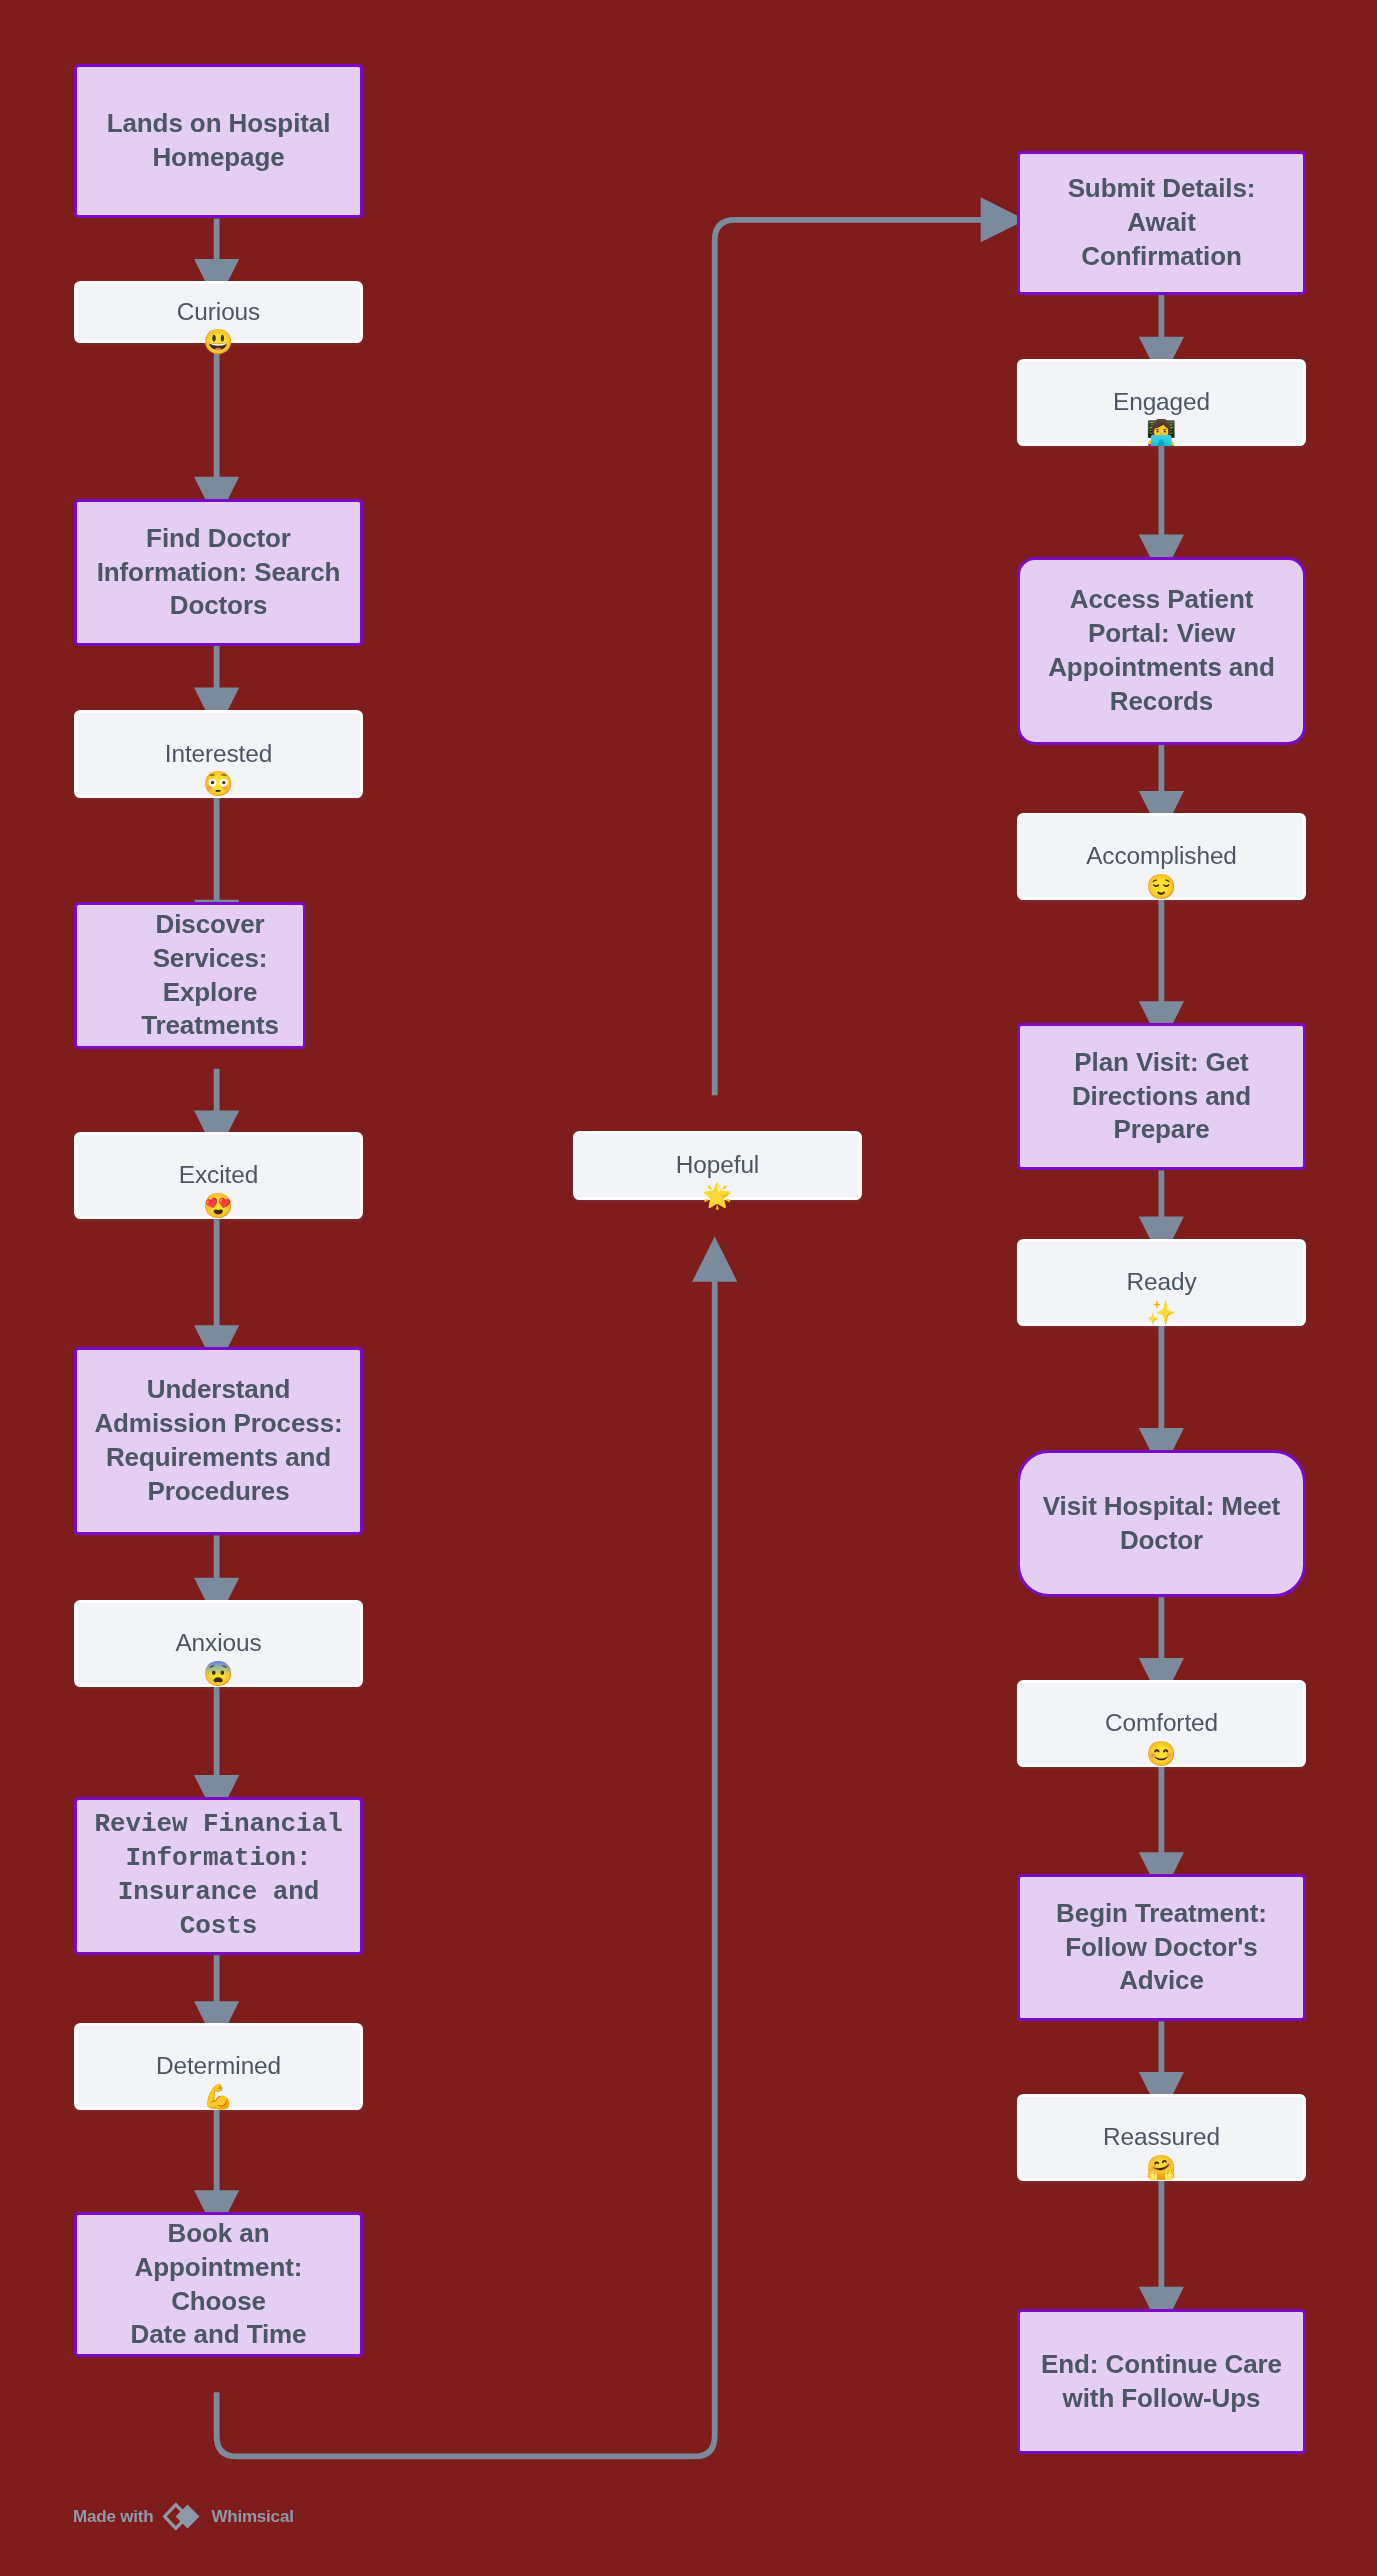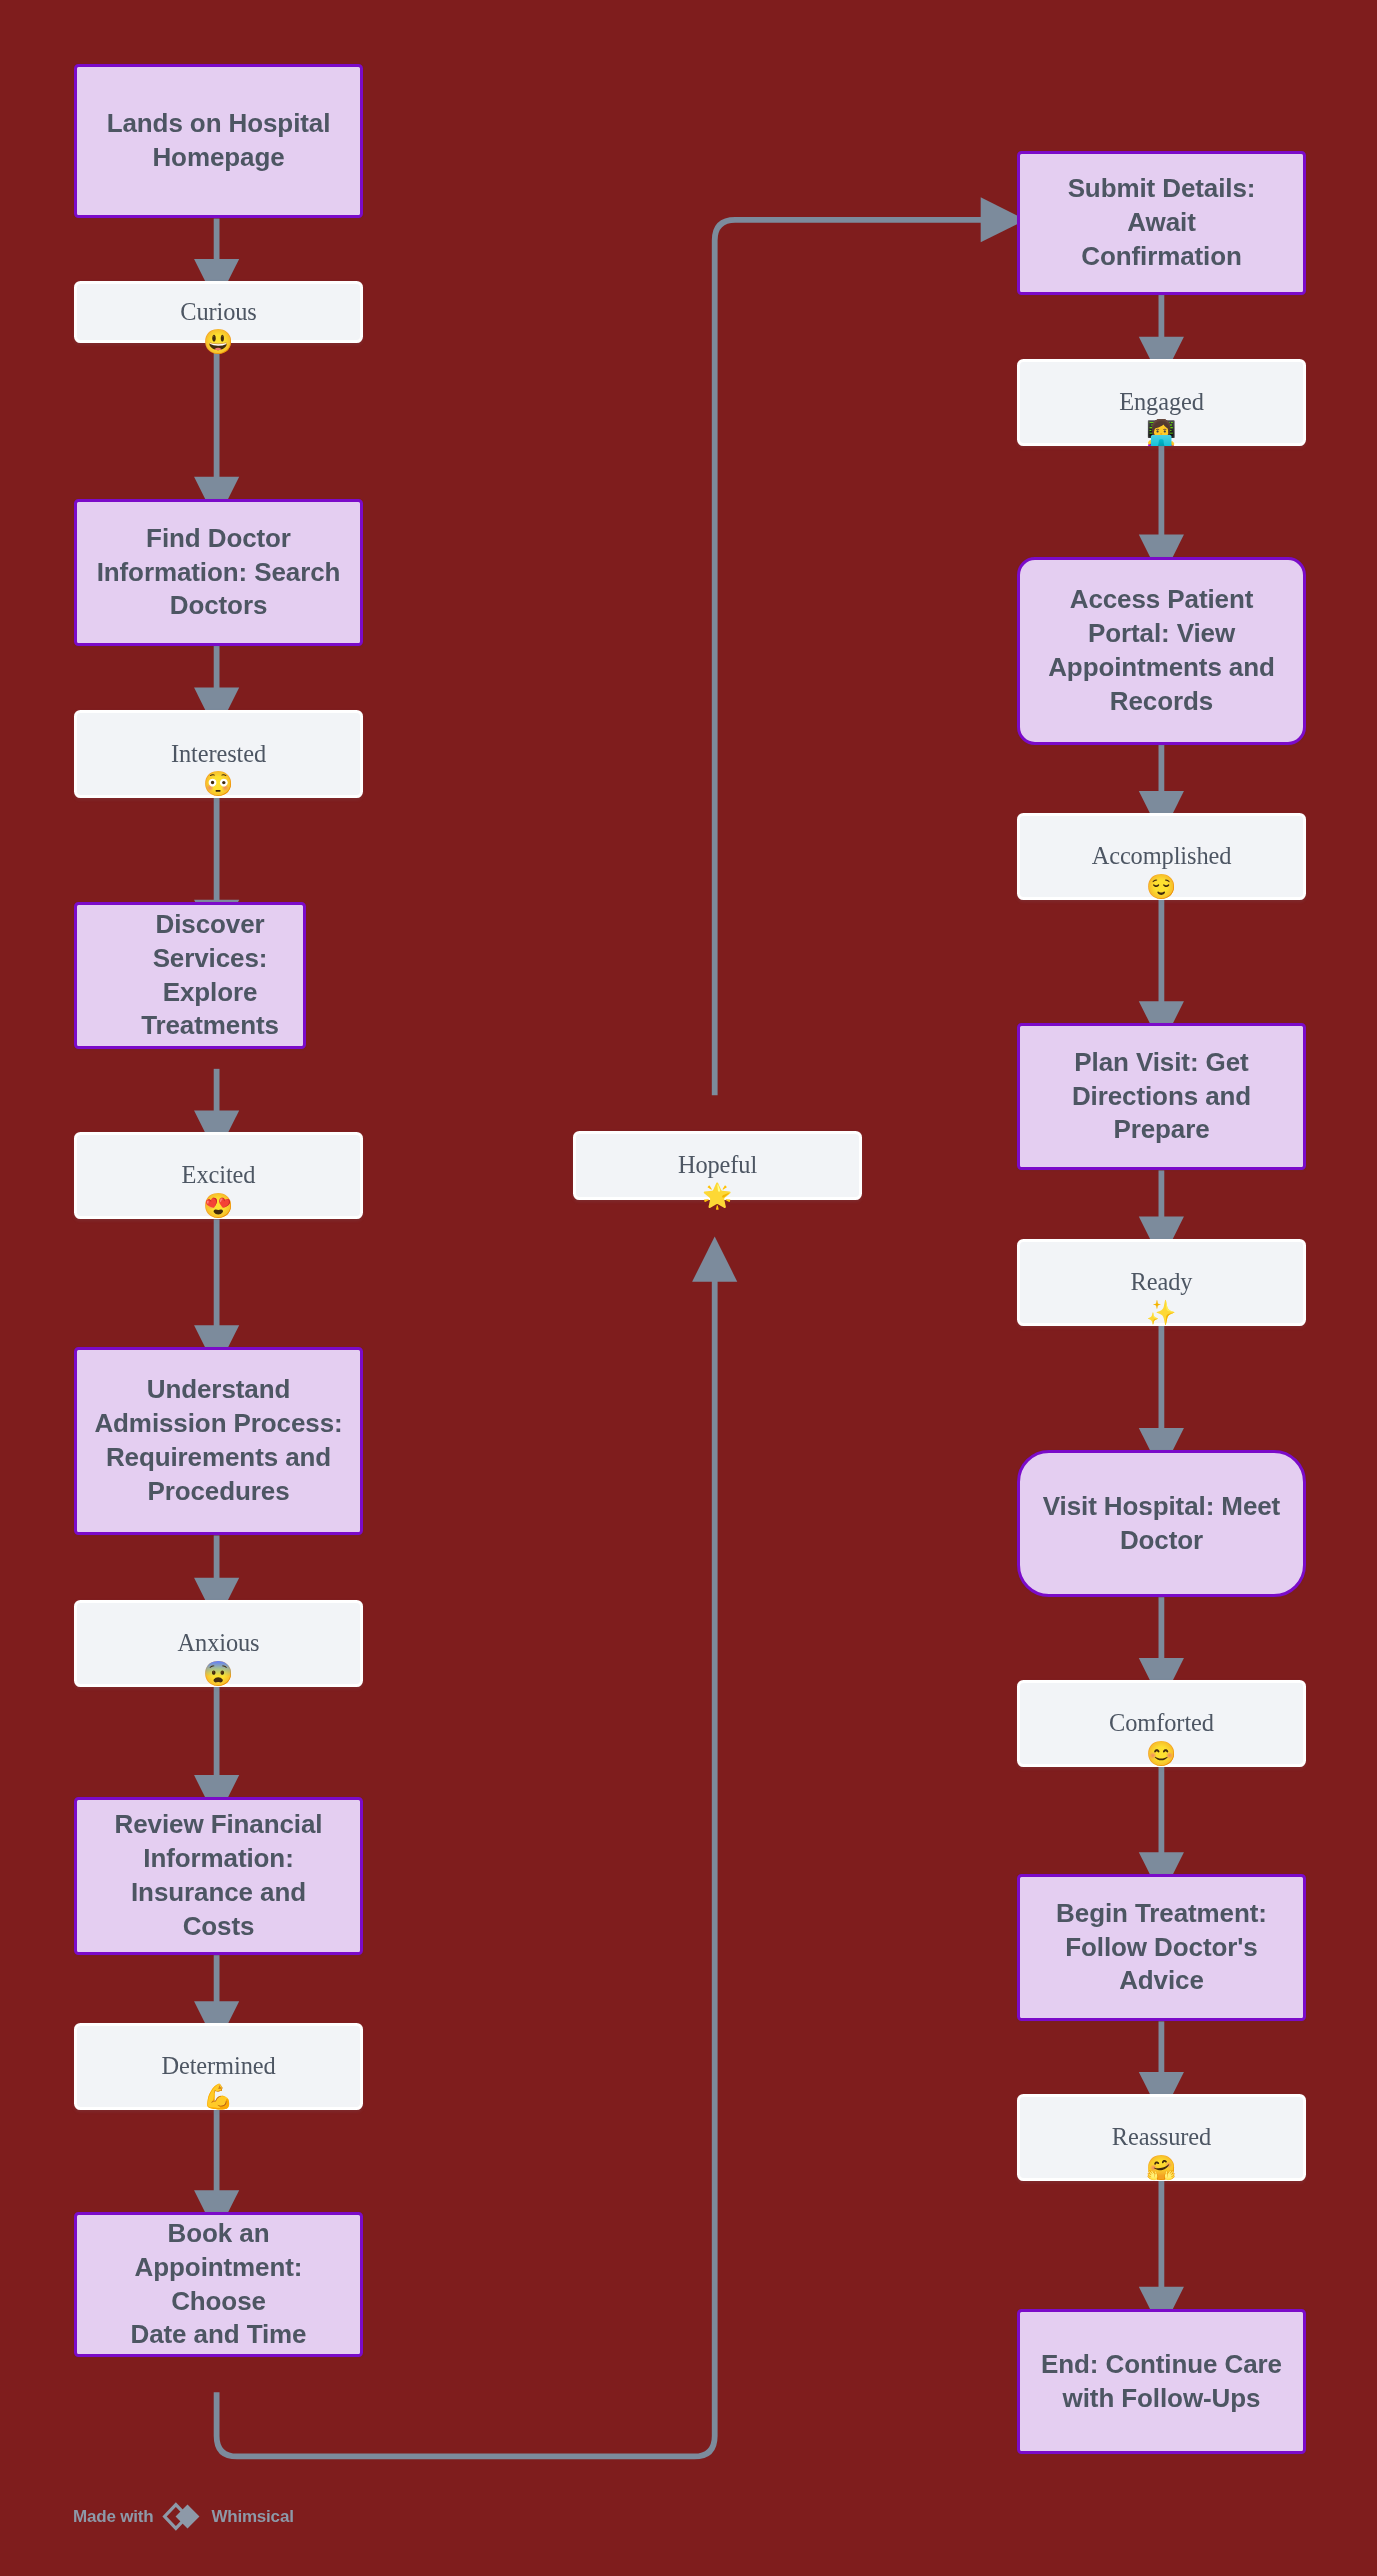--- a/index.html
+++ b/index.html
@@ -62,21 +62,21 @@
     background: #f2f4f7;
     border: 3.2px solid #ffffff;
     border-radius: 6.4px;
     color: #4d5663;
     font-size: 24.4px;
     font-weight: 400;
     line-height: 1.25;
     letter-spacing: -0.1px;
     box-shadow: 0 1.3px 3.2px rgba(120,135,155,0.13);
   }
-  .emotion .lbl { padding: 0 10.3px; font-family: Liberation Serif, serif; }
+  .emotion .lbl { padding: 0 10.3px; }
   .emo { font-size: 24.4px; }
 
   
   #footer {
     position: absolute;
     left: 73px;
     top: 2501px;
     display: flex;
     align-items: center;
     gap: 9px;
@@ -172,21 +172,21 @@
 Procedures</span>
   </div>
 
   <div class="node emotion" style="left:74px; top:1600px; width:289px; height:87px;">
     <span class="lbl">
       <span>Anxious</span>
       <span class="emo">😨</span>
     </span>
   </div>
 
-  <div class="node step" style="left:74px; top:1797px; width:289px; height:158px;">
+  <div class="node step" style="left:74px; top:1797px; width:289px; height:158px;font-family:Liberation Mono, monospace;">
     <span class="lbl">Review Financial
 Information:
 Insurance and Costs</span>
   </div>
 
   <div class="node emotion" style="left:74px; top:2023px; width:289px; height:87px;">
     <span class="lbl">
       <span>Determined</span>
       <span class="emo">💪</span>
     </span>

